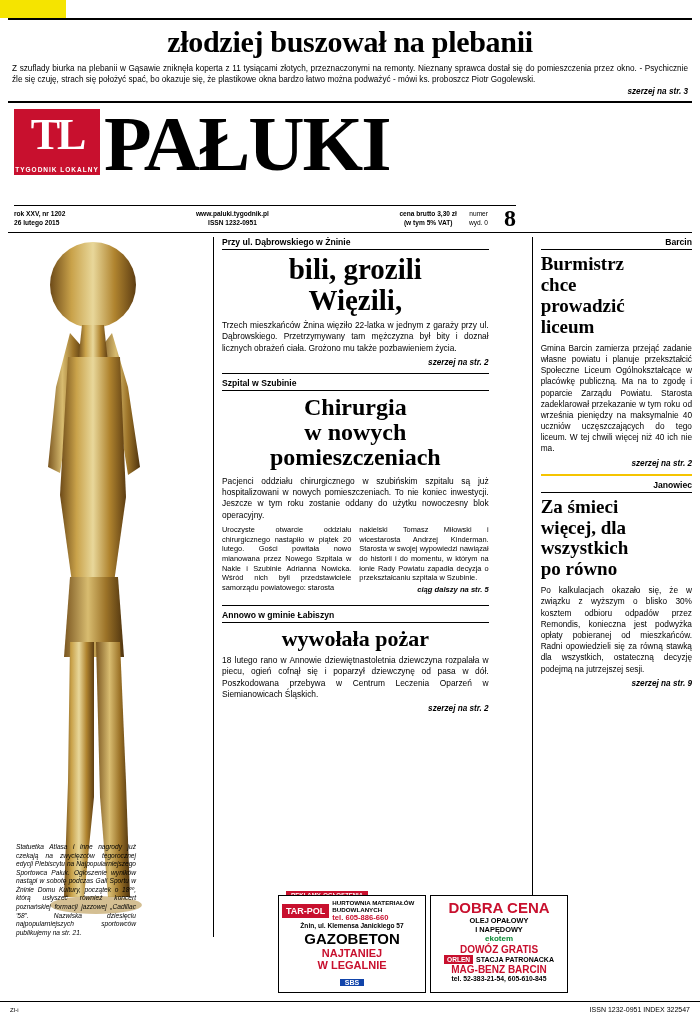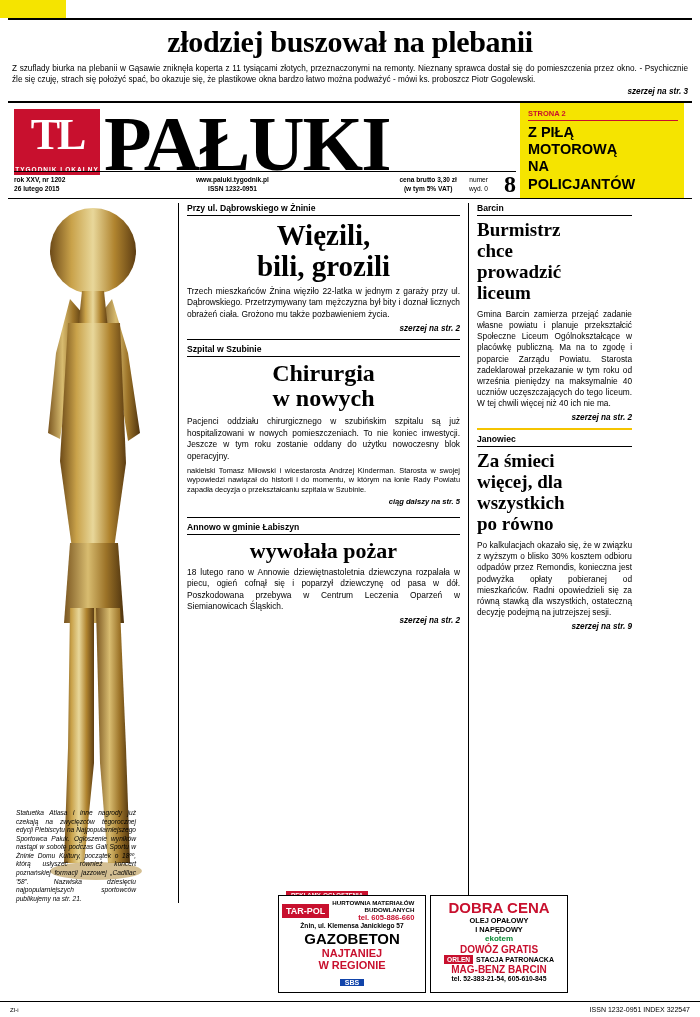--- a/index.html
+++ b/index.html
@@ -46,21 +46,21 @@
   .lead-ref {
     font-family:"Liberation Sans", sans-serif;
     font-size:8.2px; font-style:italic; font-weight:bold;
     text-align:right; padding-right:4px; padding-top:1px;
   }
 
   
   .masthead {
     position:relative;
     margin-top:5px;
-    height:98px;
+    height:132px;
     border-top:2px solid #000;
     border-bottom:1px solid #000;
     display:flex;
   }
   .mh-left { width:512px; position:relative; }
   .tl-logo {
     position:absolute; left:6px; top:6px; width:86px; height:66px;
     background:#c8102e; color:#fff;
   }
   .tl-logo .tl {
@@ -104,21 +104,21 @@
     font-family:"Liberation Sans", sans-serif;
     font-size:7.5px; font-weight:bold; color:#c8102e;
     border-bottom:1px solid #c8102e; padding-bottom:2px; margin-bottom:3px;
   }
   .mh-right .promo {
     font-family:"Liberation Sans", sans-serif;
     font-weight:bold; font-size:14.5px; line-height:1.18; color:#000;
   }
 
   
-  .cols { display:flex; margin-top:4px; }
+  .cols { display:flex; margin-top:4px;gap:35px; }
   .col-art { width:170px; position:relative; }
   .col-mid { width:290px; padding:0 8px 0 8px; border-left:1px solid #000; }
   .col-right { width:164px; padding-left:8px; border-left:1px solid #000; }
 
   .kicker {
     font-family:"Liberation Sans", sans-serif;
     font-size:8.6px; font-weight:bold;
     border-bottom:1px solid #000; padding-bottom:2px; margin-bottom:4px;
   }
   h2.head {
@@ -139,21 +139,21 @@
   }
   .ref {
     font-family:"Liberation Sans", sans-serif;
     font-size:8.2px; font-style:italic; font-weight:bold;
     text-align:right; margin:0 0 6px 0;
   }
   .sep { border-top:1px solid #000; margin:5px 0 4px 0; }
   .twocol { display:flex; gap:8px; }
   .twocol > div { flex:1; }
 
-  .col-right .kicker { font-size:8.6px; }
+  .col-right .kicker { font-size:8.6px;text-align:right; }
   .col-right h2.head { text-align:left; font-size:19px; line-height:1.1; }
   .col-right p.bodytext { font-size:8.3px; }
   .yellow-rule { border-top:2px solid #f5c400; margin:6px 0 4px 0; }
 
   
   .statue-wrap { position:relative; width:170px; height:700px; }
   .caption {
     font-family:"Liberation Sans", sans-serif;
     font-size:6.6px; line-height:1.3; text-align:justify;
     font-style:italic;
@@ -221,29 +221,20 @@
         </div>
         <div class="col b" style="text-align:center">
           <div>cena brutto 3,30 zł</div>
           <div>(w tym 5% VAT)</div>
         </div>
         <div class="col" style="text-align:right">
           <div>numer</div>
           <div>wyd. 0</div>
         </div>
         <div class="big-num">8</div>
-      </div>
-    </div>
-    <div class="mh-right">
-      <div class="strona">STRONA 2</div>
-      <div class="promo">
-        <div>Z PIŁĄ</div>
-        <div>MOTOROWĄ</div>
-        <div>NA</div>
-        <div>POLICJANTÓW</div>
       </div>
     </div>
   </div>
 
   <div class="cols">
 
     <div class="col-art">
       <div class="statue-wrap">
         <svg width="170" height="690" viewBox="0 0 170 690">
           <defs>
@@ -279,36 +270,40 @@
           <ellipse cx="88" cy="668" rx="46" ry="9" fill="#b08a3a" opacity="0.55"></ellipse>
         </svg>
         <div class="caption">Statuetka Atlasa i inne nagrody już czekają na zwycięzców tegorocznej edycji Plebiscytu na Najpopularniejszego Sportowca Pałuk. Ogłoszenie wyników nastąpi w sobotę podczas Gali Sportu w Żninie Domu Kultury, początek o 18ºº, którą usłyszeć również koncert poznańskiej formacji jazzowej „Cadillac '58". Nazwiska dziesięciu najpopularniejszych sportowców publikujemy na str. 21.</div>
       </div>
     </div>
 
     <div class="col-mid">
 
       <div class="kicker">Przy ul. Dąbrowskiego w Żninie</div>
       <h2 class="head h-xl">
+        <div>bili, grozili</div>
         <div>Więzili,</div>
-        <div>bili, grozili</div>
       </h2>
       <p class="bodytext">Trzech mieszkańców Żnina więziło 22-latka w jednym z garaży przy ul. Dąbrowskiego. Przetrzymywany tam mężczyzna był bity i doznał licznych obrażeń ciała. Grożono mu także pozbawieniem życia.</p>
       <div class="ref">szerzej na str. 2</div>
 
       <div class="sep"></div>
 
       <div class="kicker">Szpital w Szubinie</div>
       <h2 class="head h-l">
         <div>Chirurgia</div>
         <div>w nowych</div>
+        <div>pomieszczeniach</div>
       </h2>
       <p class="bodytext">Pacjenci oddziału chirurgicznego w szubińskim szpitalu są już hospitalizowani w nowych pomieszczeniach. To nie koniec inwestycji. Jeszcze w tym roku zostanie oddany do użytku nowoczesny blok operacyjny.</p>
 
       <div class="twocol">
+        <div>
+            <p class="small">Uroczyste otwarcie oddziału chirurgicznego nastąpiło w piątek 20 lutego. Gości powitała nowo mianowana przez Nowego Szpitala w Nakle i Szubinie Adrianna Nowicka. Wśród nich byli przedstawiciele samorządu powiatowego: starosta</p>
+          </div>
         <div>
           <p class="small">nakielski Tomasz Miłowski i wicestarosta Andrzej Kinderman. Starosta w swojej wypowiedzi nawiązał do historii i do momentu, w którym na łonie Rady Powiatu zapadła decyzja o przekształcaniu szpitala w Szubinie.</p>
           <div class="ref" style="font-size:7.6px;margin-top:2px">ciąg dalszy na str. 5</div>
         </div>
       </div>
 
       <div class="sep"></div>
 
       <div class="kicker">Annowo w gminie Łabiszyn</div>
       <h2 class="head h-m">
@@ -346,30 +341,30 @@
   <div style="position:absolute; left:286px; bottom:116px;">
     <span class="ads-label">REKLAMY, OGŁOSZENIA</span>
   </div>
 
   <div class="ads">
 
 
     <div class="ad ad2">
       <div style="display:flex;align-items:center;gap:3px;">
         <div class="big" style="background:#c8102e;color:#fff;font-size:9px;padding:2px 4px;">TAR-POL</div>
-        <div style="text-align:right;">
+        <div style="text-align:left;">
           <div class="big" style="font-size:6.2px;">HURTOWNIA MATERIAŁÓW</div>
           <div class="big" style="font-size:6.2px;">BUDOWLANYCH</div>
           <div class="big red" style="font-size:7.6px;">tel. 605-886-660</div>
         </div>
       </div>
       <div class="big" style="font-size:6.6px;">Żnin, ul. Klemensa Janickiego 57</div>
       <div class="big" style="font-size:15px;margin-top:1px;">GAZOBETON</div>
       <div class="big red" style="font-size:11px;">NAJTANIEJ</div>
-      <div class="big red" style="font-size:11px;">W REGIONIE</div>
+      <div class="big red" style="font-size:11px;">W LEGALNIE</div>
       <div class="big" style="font-size:7px;background:#1144aa;color:#fff;display:inline-block;padding:0 5px;">SBS</div>
     </div>
 
     <div class="ad ad3">
       <div class="big red" style="font-size:15px;">DOBRA CENA</div>
       <div class="big" style="font-size:7.4px;">OLEJ OPAŁOWY</div>
       <div class="big" style="font-size:7.4px;">I NAPĘDOWY</div>
       <div class="big green" style="font-size:8px;">ekotem</div>
       <div class="big red" style="font-size:10px;margin-top:1px;text-align:center;">DOWÓZ GRATIS</div>
       <div style="display:flex;align-items:center;justify-content:center;gap:3px;">

